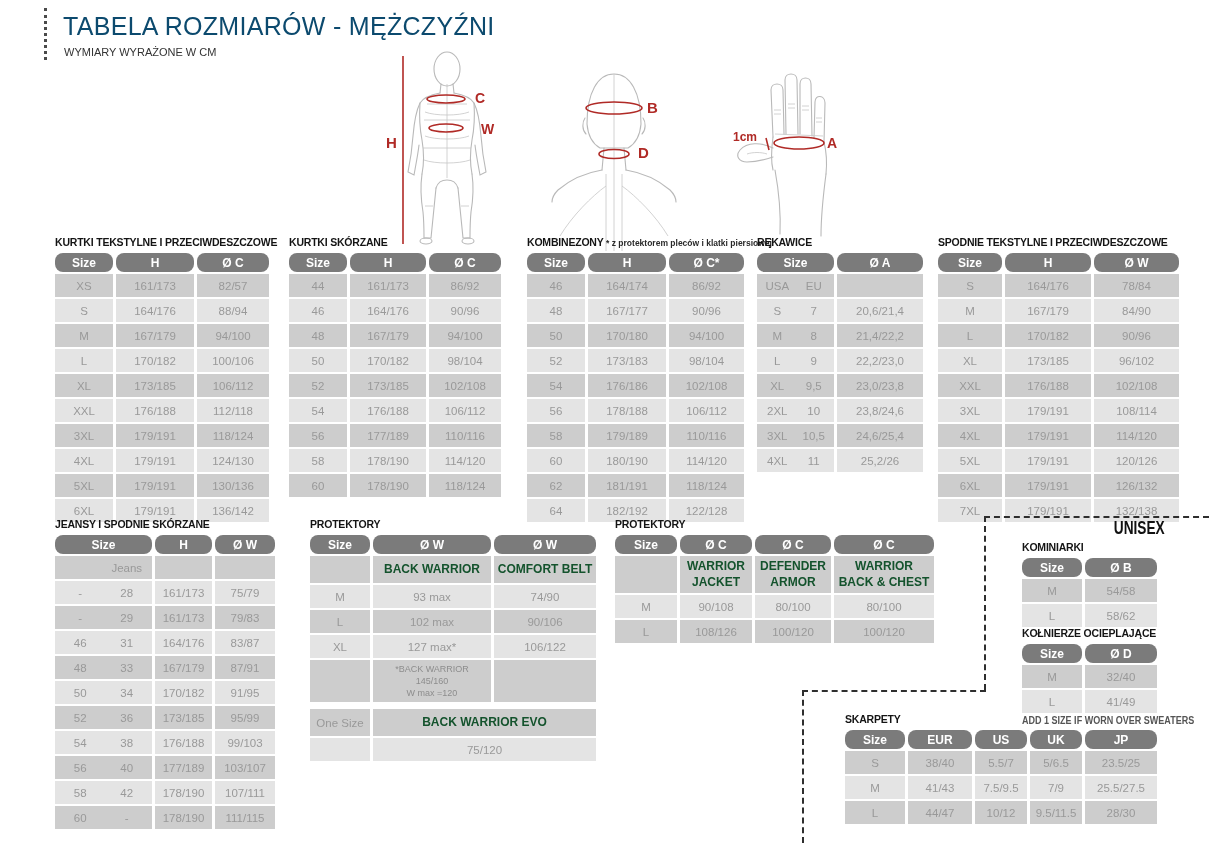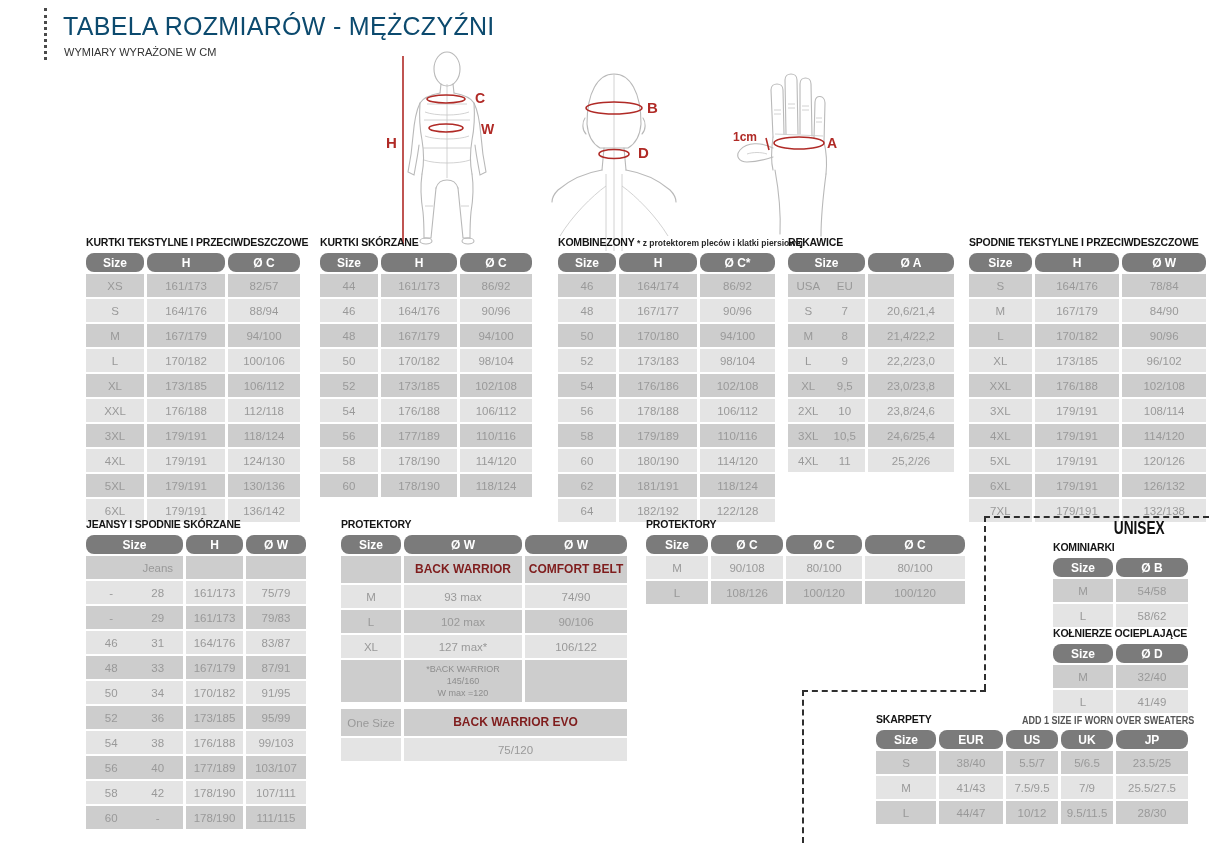--- a/index.html
+++ b/index.html
@@ -5,29 +5,29 @@
   html,body{margin:0;padding:0;background:#fff;}
   .canvas{position:relative;width:1209px;height:843px;background:#fff;
     font-family:"Liberation Sans",sans-serif;overflow:hidden;}
 
   
   .title-dots{position:absolute;left:44px;top:8px;height:52px;width:0;border-left:3px dotted #4a4a4a;}
   .page-title{position:absolute;left:63px;top:12px;font-size:25px;color:#0c4a6e;letter-spacing:.3px;white-space:nowrap;}
   .page-subtitle{position:absolute;left:64px;top:46px;font-size:11px;font-weight:normal;color:#333;white-space:nowrap;}
 
   
-  .tbl-block{position:absolute;margin-left:31px;}
+  .tbl-block{position:absolute;}
   .tbl-heading{font-size:10.5px;font-weight:bold;color:#141414;letter-spacing:-.2px;margin-bottom:3px;white-space:nowrap;}
   .tbl-heading .hnote{font-size:8.5px;font-weight:bold;color:#2a2a2a;letter-spacing:0;}
   table.sz{border-collapse:separate;border-spacing:3px 2px;table-layout:fixed;margin-left:-3px;}
   table.sz th{background:#7b7b7b;color:#fff;font-weight:bold;font-size:12px;height:17px;padding:1px 0;text-align:center;white-space:nowrap;border-radius:8px;}
   table.sz td{height:21px;padding:1px 2px;text-align:center;font-size:11.5px;color:#999;white-space:nowrap;overflow:hidden;}
   tr.r-d td{background:#cdcdcd;}
   tr.r-l td{background:#e4e4e4;}
-  table.sz td.sub{color:#7f1d1d;font-weight:bold;font-size:12px;white-space:pre-line;line-height:1.3;padding:3px 2px;}
+  table.sz td.sub{color:#14532d;font-weight:bold;font-size:12px;white-space:pre-line;line-height:1.3;padding:3px 2px;}
   table.sz td.note{font-size:9px;color:#8d8d8d;white-space:pre-line;line-height:1.35;padding:3px 20px;}
   table.sz td.spacer{background:#fff;height:3px;padding:0;}
   table.sz td.split span{display:inline-block;width:50%;}
 
   
   .unisex-label{position:absolute;left:1060px;top:517px;width:105px;text-align:right;}
   .unisex-label span{display:inline-block;font-size:19px;font-weight:bold;color:#111;
     transform:scaleX(.72);transform-origin:right center;letter-spacing:0;}
   .add-note{position:absolute;left:1022px;top:710px;}
   .add-note span{display:inline-block;font-size:11px;font-weight:bold;color:#555;
@@ -589,20 +589,29 @@
           </colgroup>
           <thead>
             <tr>
               <th>Size</th>
               <th>Ø C</th>
               <th>Ø C</th>
               <th>Ø C</th>
             </tr>
           </thead>
           <tbody>
+            <tr class="r-d">
+              <td></td>
+              <td class="sub">WARRIOR
+JACKET</td>
+              <td class="sub">DEFENDER
+ARMOR</td>
+              <td class="sub">WARRIOR
+BACK &amp; CHEST</td>
+            </tr>
             <tr class="r-l">
               <td>M</td>
               <td>90/108</td>
               <td>80/100</td>
               <td>80/100</td>
             </tr>
             <tr class="r-d">
               <td>L</td>
               <td>108/126</td>
               <td>100/120</td>

